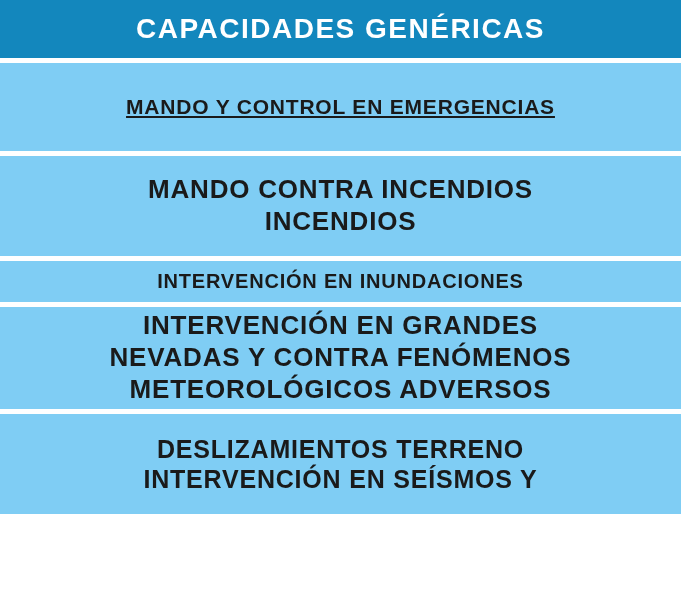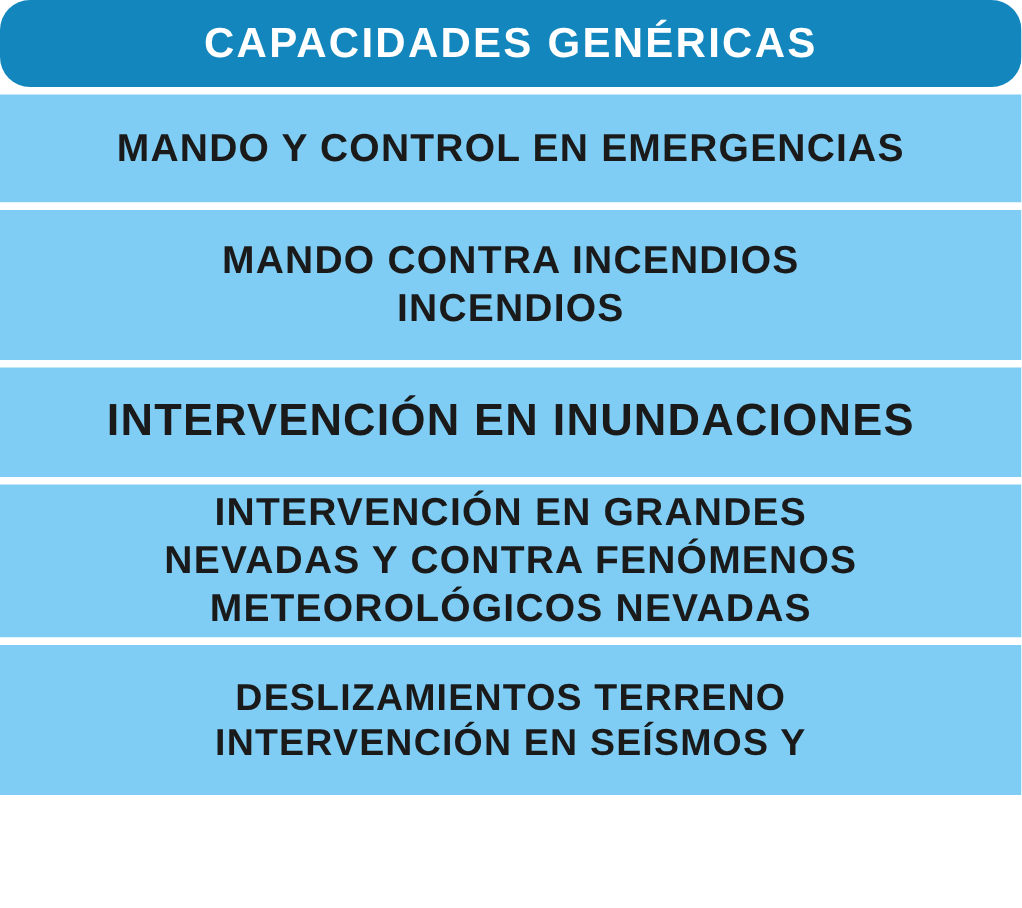--- a/index.html
+++ b/index.html
@@ -27,43 +27,42 @@
     font-weight: bold;
     font-size: 28px;
     letter-spacing: 1.5px;
     text-align: center;
     display: flex;
     align-items: center;
     justify-content: center;
     height: 58px;
     flex: none;
     box-sizing: border-box;
-    border-radius: 20px;
   }
   .gap {
     height: 5px;
     background: #ffffff;
     flex: none;
   }
   .row {
     background: #7fcdf4;
     color: #1a1a1a;
     font-weight: bold;
     text-align: center;
     display: flex;
     align-items: center;
     justify-content: center;
     box-sizing: border-box;
     padding: 0 14px;
     line-height: 1.22;
     letter-spacing: 0.8px;
   }
-  .row-1 { height: 72px; font-size: 26px; }
+  .row-1 { height: 88px; font-size: 21px; text-decoration: underline; }
   .row-2 { height: 100px; font-size: 26px; }
-  .row-3 { height: 73px; font-size: 30px; }
+  .row-3 { height: 41px; font-size: 20px; }
   .row-4 { height: 102px; font-size: 26px; }
   .row-5 { height: 100px; font-size: 25px; }
   .row span {
     display: block;
   }
 </style>
 </head>
 <body>
 
 <div class="table-wrap">
@@ -94,21 +93,21 @@
       <span>INTERVENCIÓN EN INUNDACIONES</span>
     </div>
   </div>
 
   <div class="gap"></div>
 
   <div class="row row-4">
     <div>
       <span>INTERVENCIÓN EN GRANDES</span>
       <span>NEVADAS Y CONTRA FENÓMENOS</span>
-      <span>METEOROLÓGICOS NEVADAS</span>
+      <span>METEOROLÓGICOS ADVERSOS</span>
     </div>
   </div>
 
   <div class="gap"></div>
 
   <div class="row row-5">
     <div>
       <span>DESLIZAMIENTOS TERRENO</span>
       <span>INTERVENCIÓN EN SEÍSMOS Y</span>
     </div>

